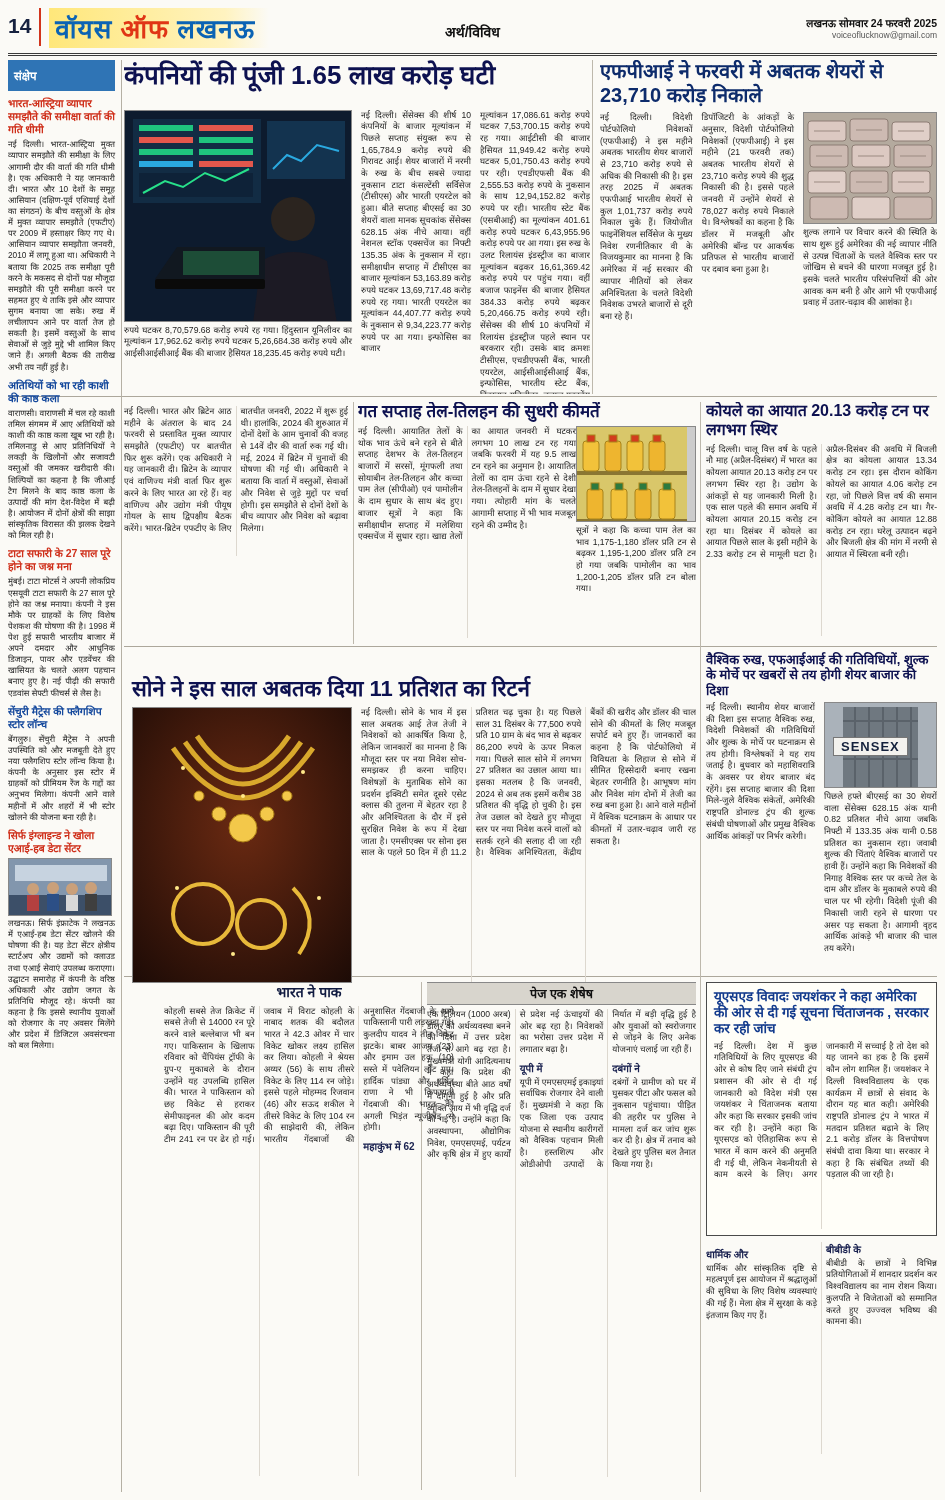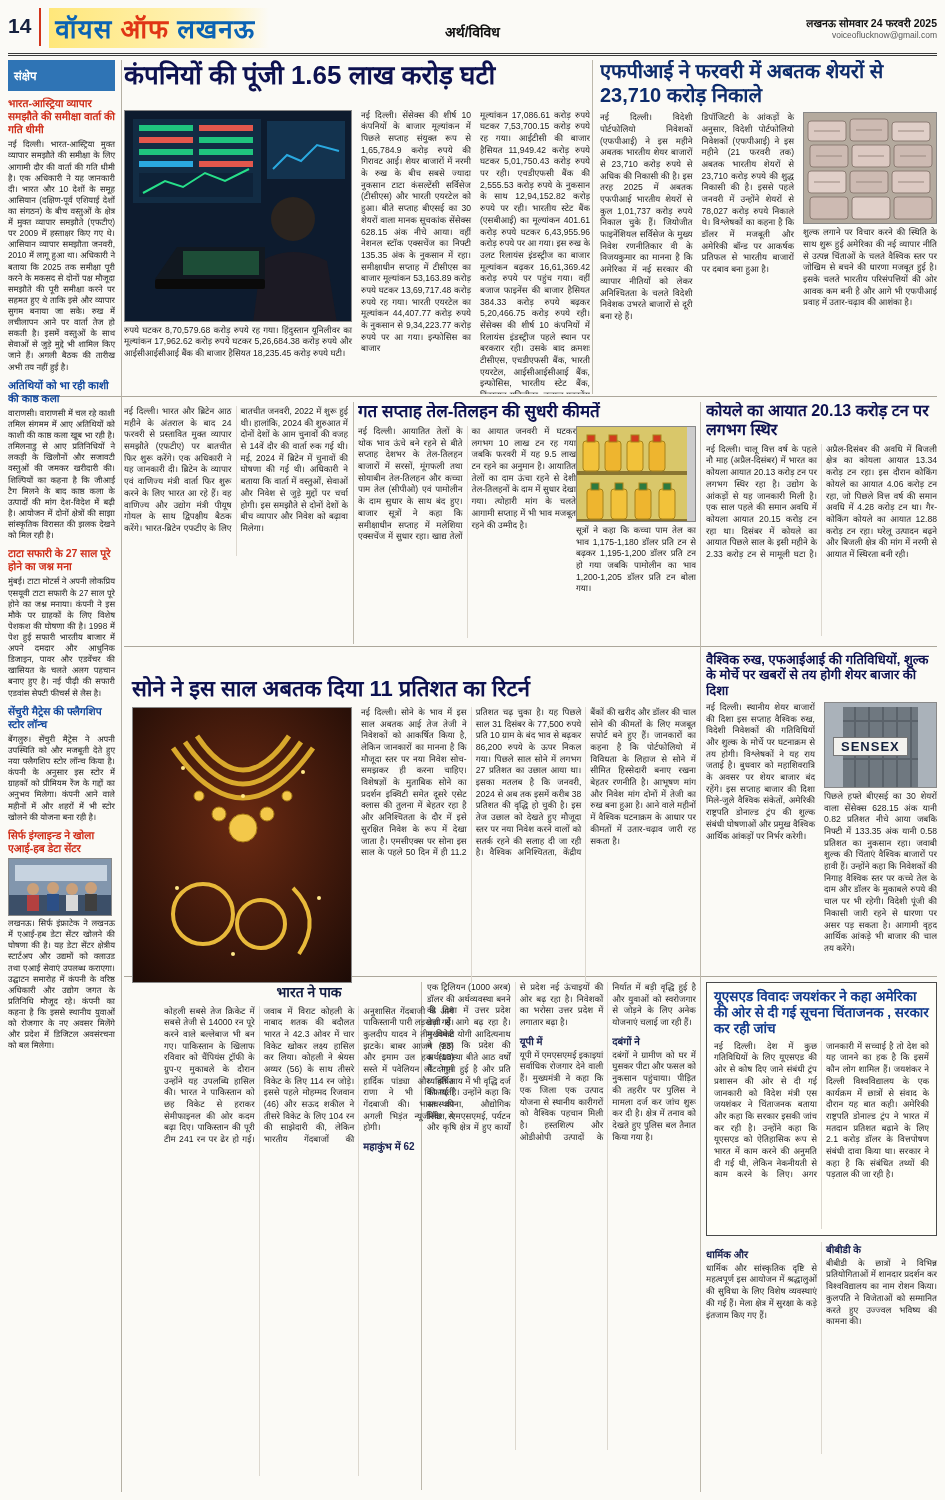--- a/index.html
+++ b/index.html
@@ -289,20 +289,21 @@
 
   <section class="abs block" style="left:124px;top:982px;width:290px;height:508px;margin-left:40px;">
     <h2 class="headline" style="font-size:14px;text-align:center;margin:2px 0 5px;color:#101a40;">भारत ने पाक</h2>
     <div class="cols-3" style="height:470px;overflow:hidden;">
       <p class="body-text">कोहली सबसे तेज क्रिकेट में सबसे तेजी से 14000 रन पूरे करने वाले बल्लेबाज भी बन गए। पाकिस्तान के खिलाफ रविवार को चैंपियंस ट्रॉफी के ग्रुप-ए मुकाबले के दौरान उन्होंने यह उपलब्धि हासिल की। भारत ने पाकिस्तान को छह विकेट से हराकर सेमीफाइनल की ओर कदम बढ़ा दिए। पाकिस्तान की पूरी टीम 241 रन पर ढेर हो गई। जवाब में विराट कोहली के नाबाद शतक की बदौलत भारत ने 42.3 ओवर में चार विकेट खोकर लक्ष्य हासिल कर लिया। कोहली ने श्रेयस अय्यर (56) के साथ तीसरे विकेट के लिए 114 रन जोड़े। इससे पहले मोहम्मद रिजवान (46) और सऊद शकील ने तीसरे विकेट के लिए 104 रन की साझेदारी की, लेकिन भारतीय गेंदबाजों की अनुशासित गेंदबाजी के आगे पाकिस्तानी पारी लड़खड़ा गई। कुलदीप यादव ने तीन विकेट झटके। बाबर आजम (23) और इमाम उल हक (10) सस्ते में पवेलियन लौट गए। हार्दिक पांड्या और हर्षित राणा ने भी किफायती गेंदबाजी की। भारत की अगली भिड़ंत न्यूजीलैंड से होगी।</p>
       <h3 class="subhead">महाकुंभ में 62</h3>
     </div>
   </section>
 
   <section class="abs block" style="left:427px;top:982px;width:269px;height:508px;">
+    <div class="pageone-head">पेज एक शेषेष</div>
     <div class="cols-3" style="height:468px;overflow:hidden;">
       <p class="body-text">एक ट्रिलियन (1000 अरब) डॉलर की अर्थव्यवस्था बनने की दिशा में उत्तर प्रदेश तेजी से आगे बढ़ रहा है। मुख्यमंत्री योगी आदित्यनाथ ने कहा कि प्रदेश की अर्थव्यवस्था बीते आठ वर्षों में दोगुनी हुई है और प्रति व्यक्ति आय में भी वृद्धि दर्ज की गई है। उन्होंने कहा कि अवस्थापना, औद्योगिक निवेश, एमएसएमई, पर्यटन और कृषि क्षेत्र में हुए कार्यों से प्रदेश नई ऊंचाइयों की ओर बढ़ रहा है। निवेशकों का भरोसा उत्तर प्रदेश में लगातार बढ़ा है।</p>
       <h3 class="subhead">यूपी में</h3>
       <p class="body-text">यूपी में एमएसएमई इकाइयां सर्वाधिक रोजगार देने वाली हैं। मुख्यमंत्री ने कहा कि एक जिला एक उत्पाद योजना से स्थानीय कारीगरों को वैश्विक पहचान मिली है। हस्तशिल्प और ओडीओपी उत्पादों के निर्यात में बड़ी वृद्धि हुई है और युवाओं को स्वरोजगार से जोड़ने के लिए अनेक योजनाएं चलाई जा रही हैं।</p>
       <h3 class="subhead">दबंगों ने</h3>
       <p class="body-text">दबंगों ने ग्रामीण को घर में घुसकर पीटा और फसल को नुकसान पहुंचाया। पीड़ित की तहरीर पर पुलिस ने मामला दर्ज कर जांच शुरू कर दी है। क्षेत्र में तनाव को देखते हुए पुलिस बल तैनात किया गया है।</p>
     </div>
   </section>
 
   <section class="abs block" style="left:706px;top:982px;width:231px;height:508px;">

